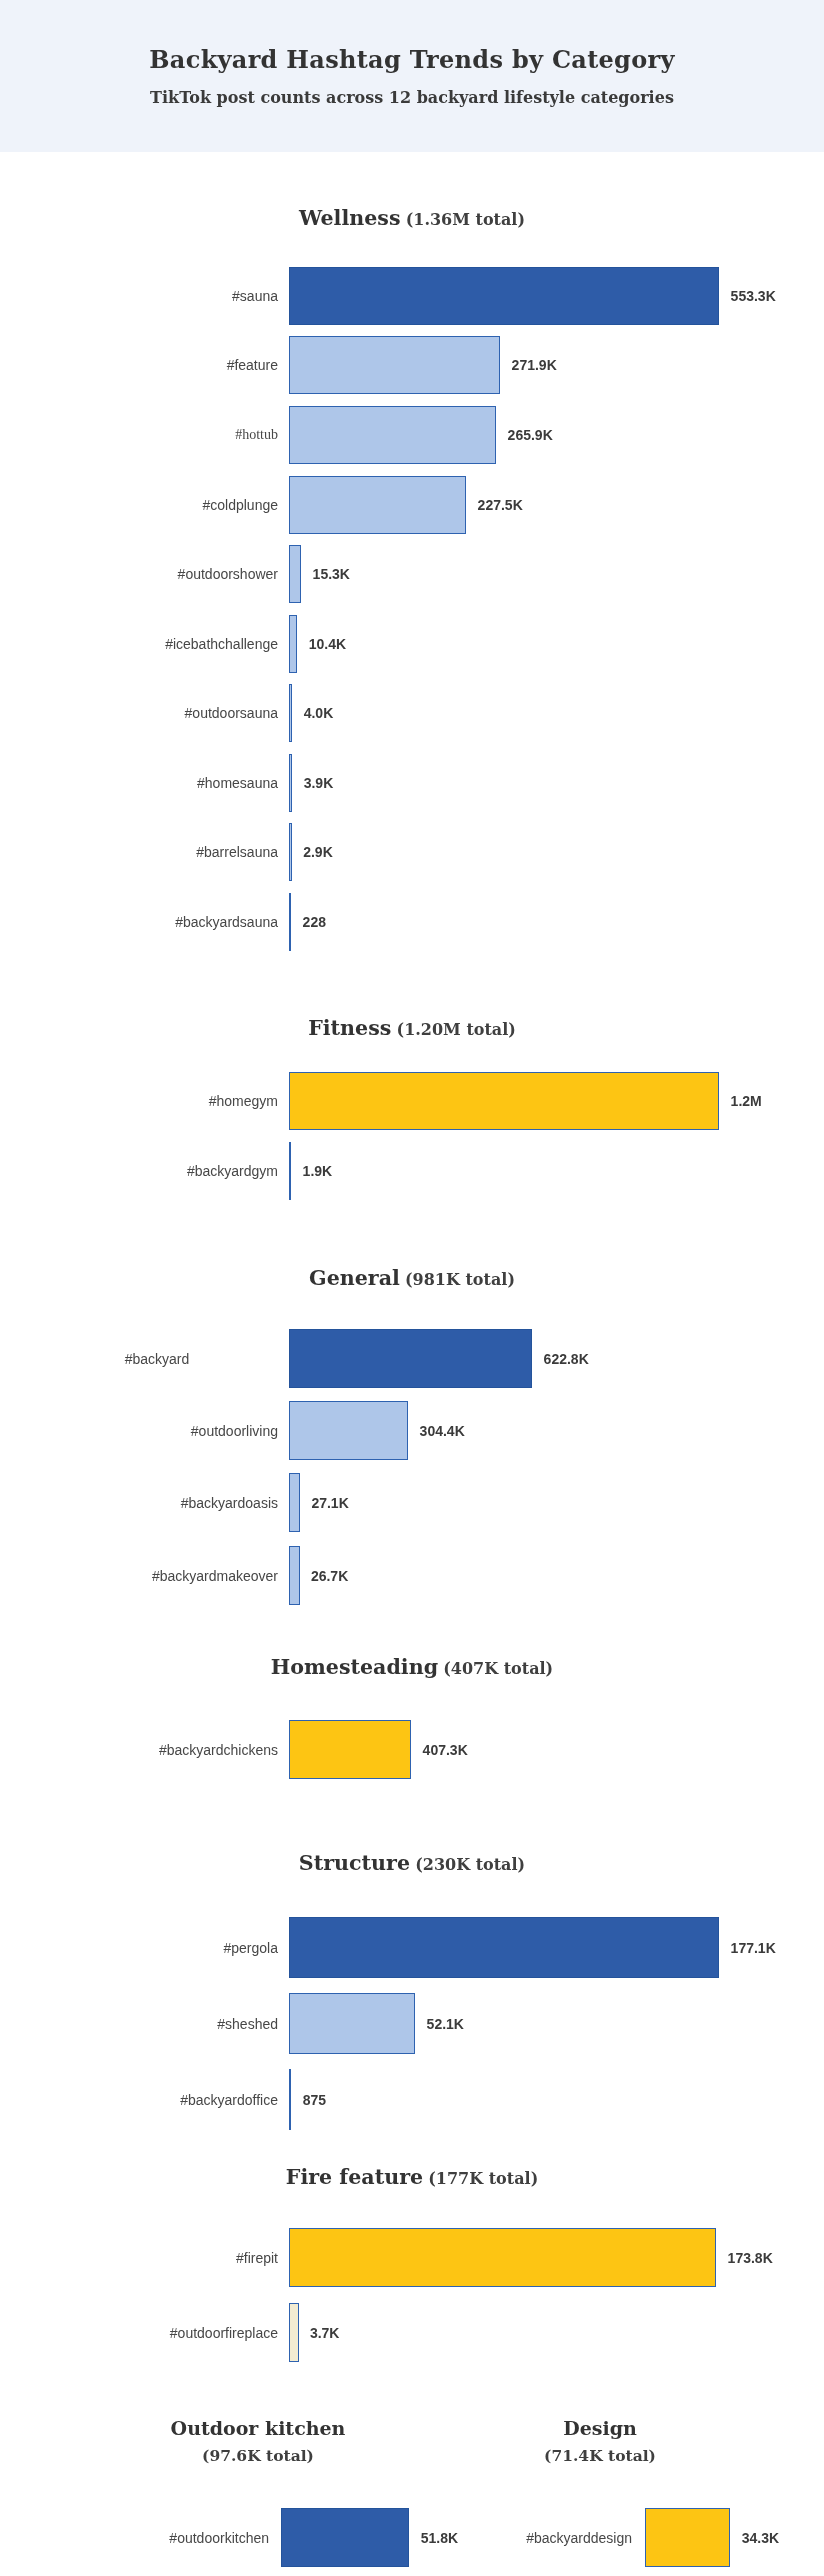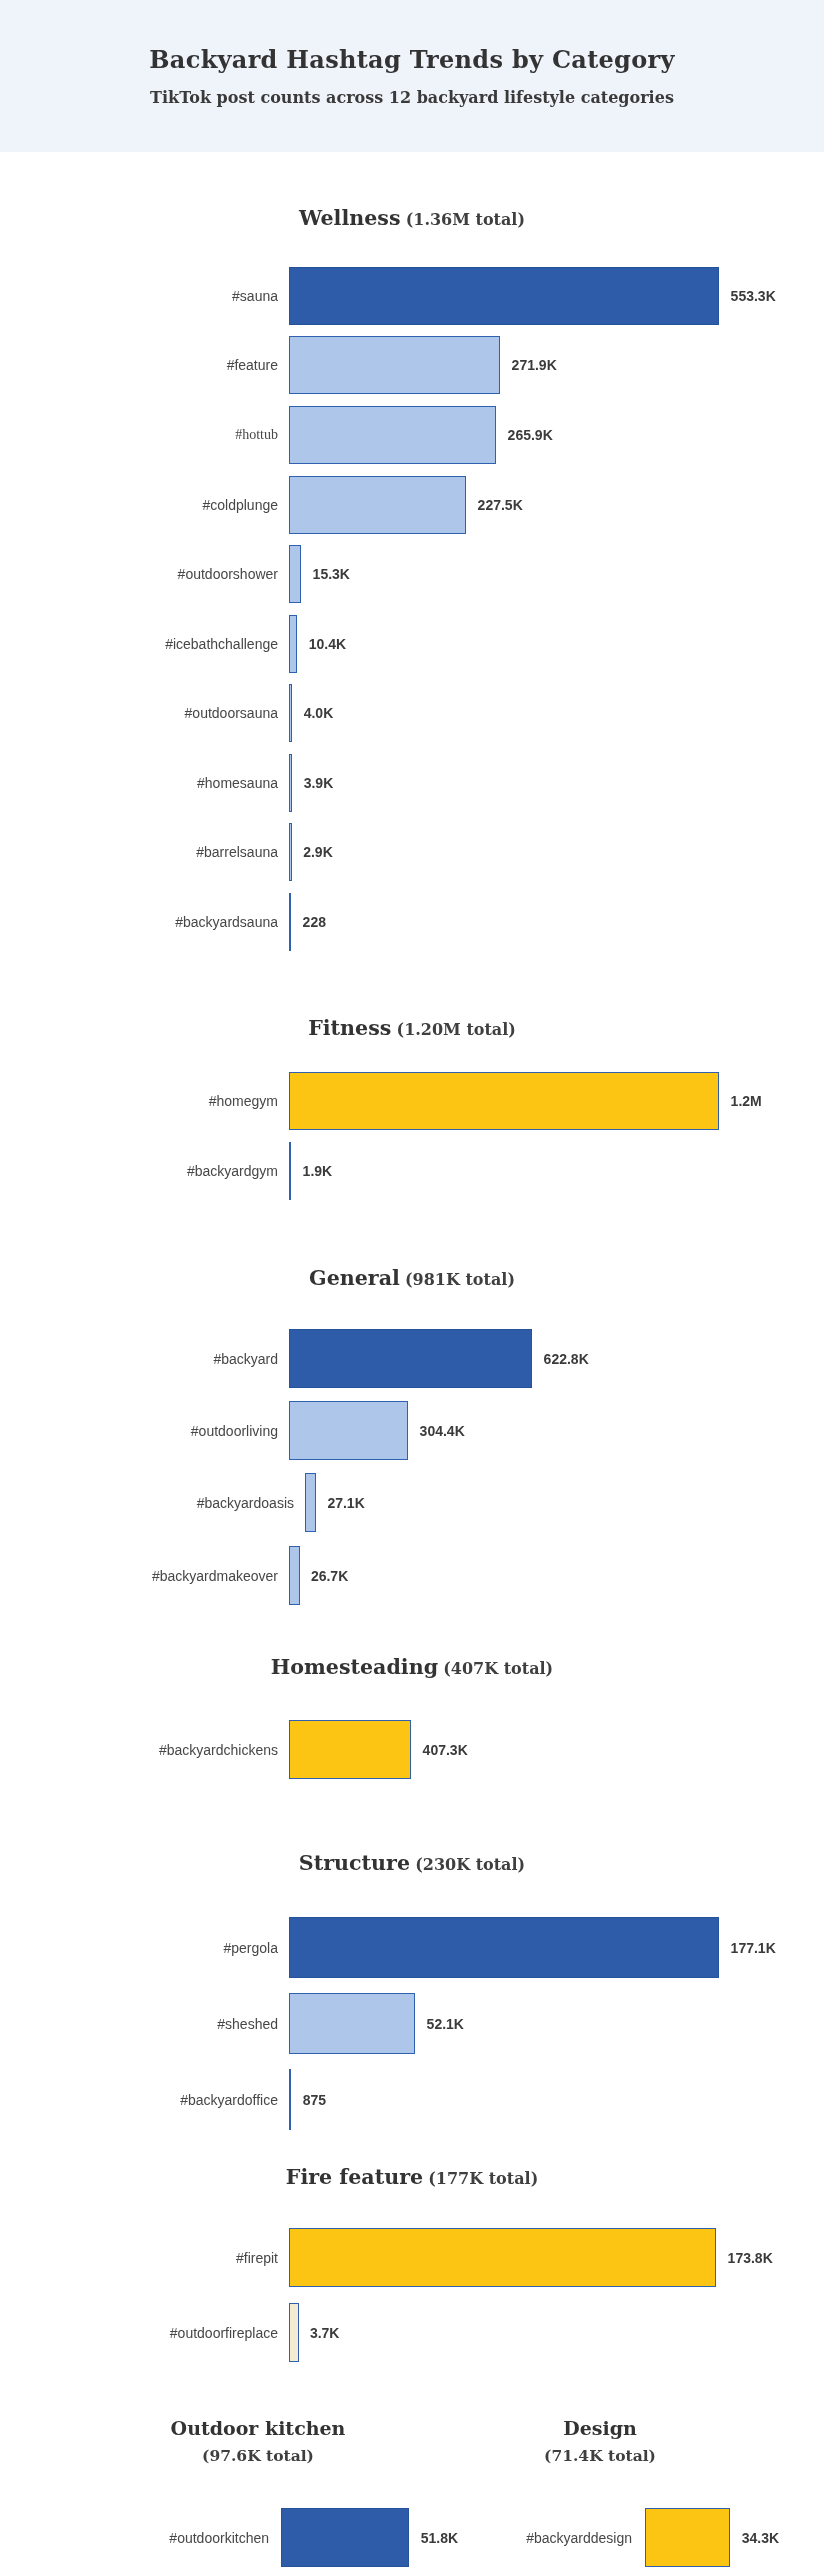--- a/index.html
+++ b/index.html
@@ -96,30 +96,30 @@
         <div class="bar gold" style="margin-left: 11.3px; width: 430px; height: 58px;"></div>
         <div class="val">1.2M</div>
       </div>
       <div class="row" style="top: 1142px; left: 0px; width: 824px; height: 58px;">
         <div class="tag" style="width: 242px;">#backyardgym</div>
         <div class="bar light thin" style="margin-left: 11.3px; width: 1.5px; height: 58px;"></div>
         <div class="val">1.9K</div>
       </div>
       <div class="sec-title" style="top: 1266px;"><span class="sec-name">General</span><span class="sec-total">(981K total)</span></div>
       <div class="row" style="top: 1329px; left: 0px; width: 824px; height: 59px;">
-        <div class="tag" style="width: 242px;">#backyard</div>
+        <div class="tag" style="width: 242px; text-align: center;">#backyard</div>
         <div class="bar dark" style="margin-left: 11.3px; width: 243px; height: 59px;"></div>
         <div class="val">622.8K</div>
       </div>
       <div class="row" style="top: 1401px; left: 0px; width: 824px; height: 59px;">
         <div class="tag" style="width: 242px;">#outdoorliving</div>
         <div class="bar light" style="margin-left: 11.3px; width: 119px; height: 59px;"></div>
         <div class="val">304.4K</div>
       </div>
-      <div class="row" style="top: 1473px; left: 16px; width: 754px; height: 59px;">
+      <div class="row" style="top: 1473px; left: 0px; width: 754px; height: 59px;">
         <div class="tag" style="width: 242px;">#backyardoasis</div>
         <div class="bar light" style="margin-left: 11.3px; width: 10.8px; height: 59px;"></div>
         <div class="val">27.1K</div>
       </div>
       <div class="row" style="top: 1546px; left: 0px; width: 824px; height: 59px;">
         <div class="tag" style="width: 242px;">#backyardmakeover</div>
         <div class="bar light" style="margin-left: 11.3px; width: 10.3px; height: 59px;"></div>
         <div class="val">26.7K</div>
       </div>
       <div class="sec-title" style="top: 1655px;"><span class="sec-name">Homesteading</span><span class="sec-total">(407K total)</span></div>

